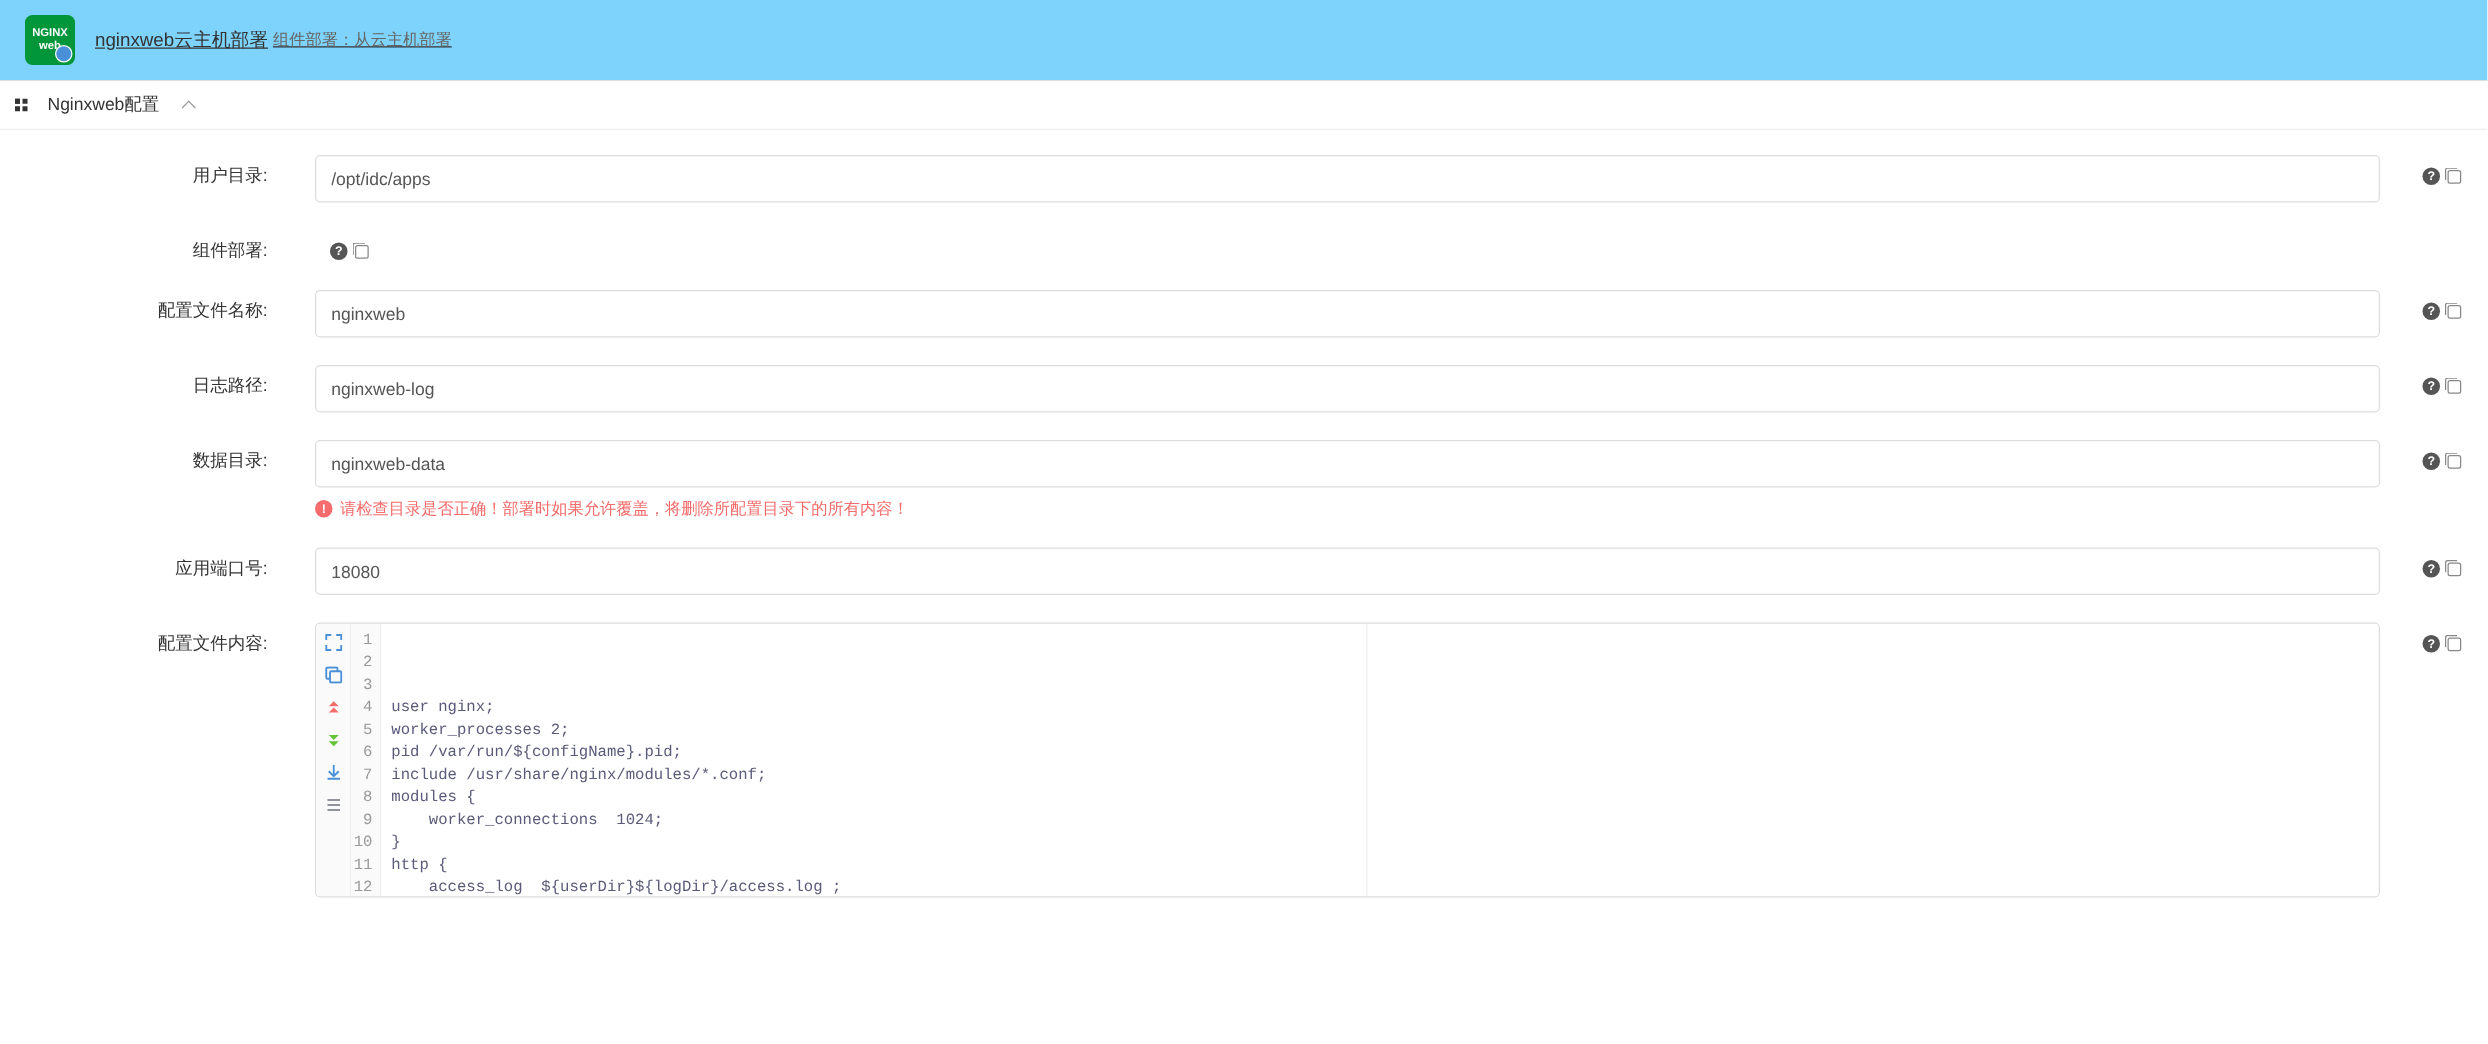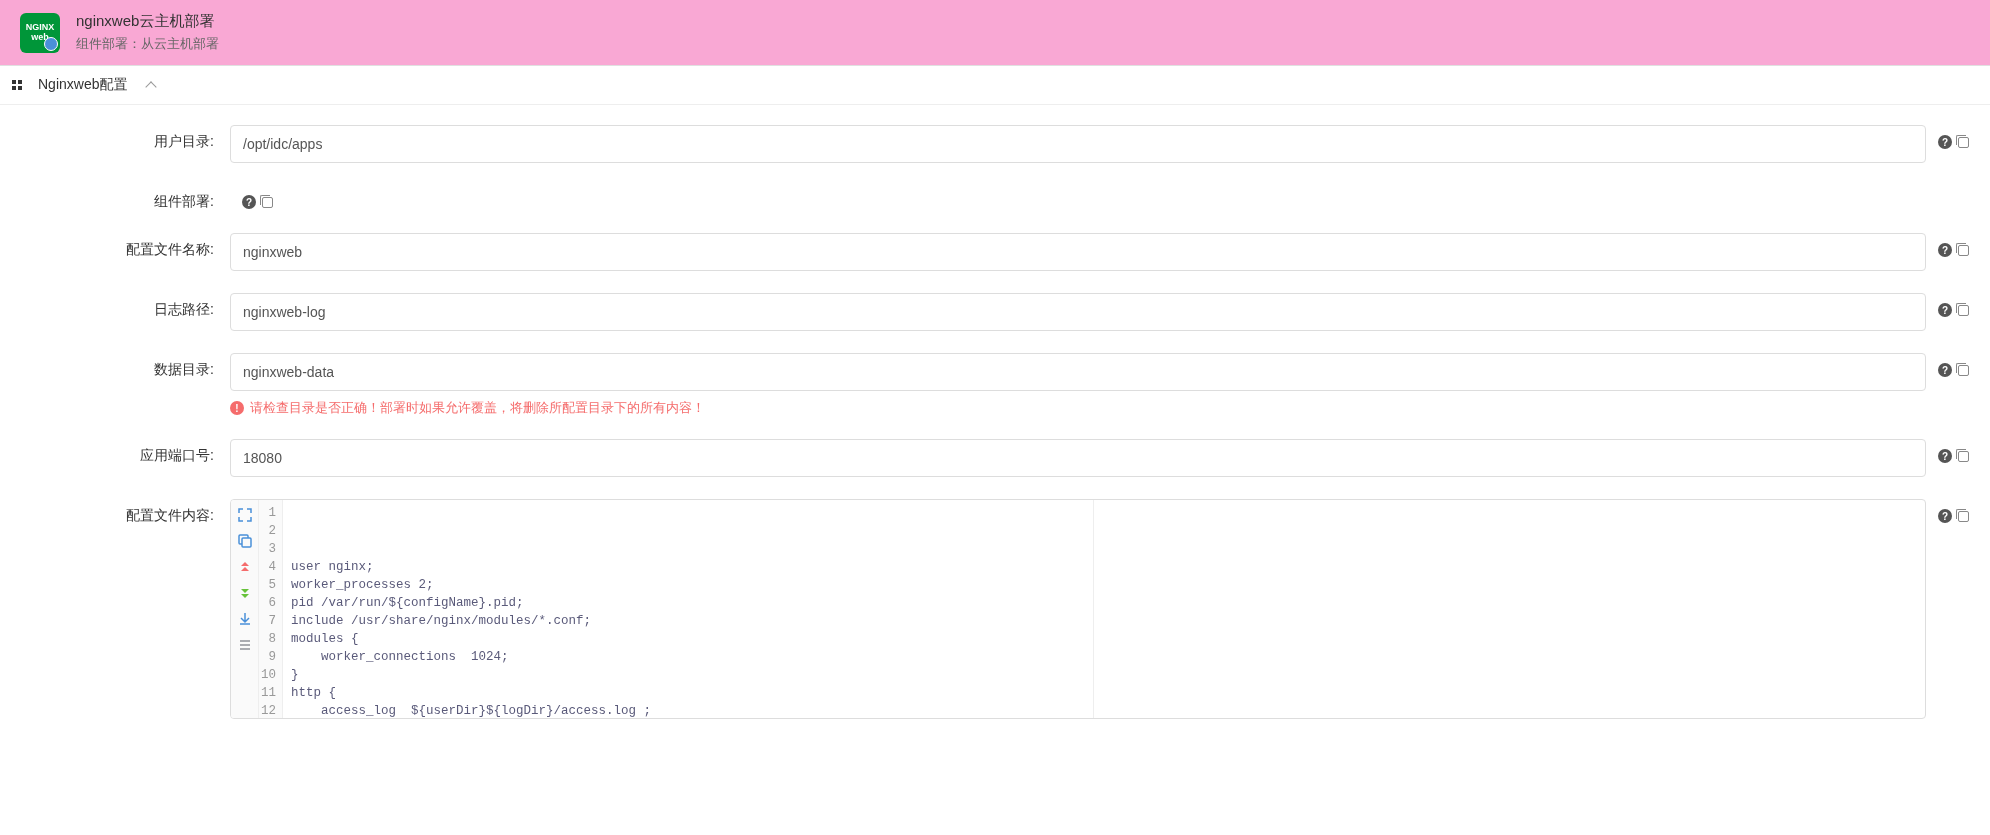--- a/index.html
+++ b/index.html
@@ -3,21 +3,21 @@
   <meta charset="utf-8">
   <style>
     * { margin: 0; padding: 0; box-sizing: border-box; }
     body {
       font-family: -apple-system, BlinkMacSystemFont, "Segoe UI", "PingFang SC", "Microsoft YaHei", sans-serif;
       background: #fff;
       font-size: 14px;
       color: #333;
     }
     .header {
-      background: #f9a8d4;
+      background: #7dd3fc;
       padding: 12px 20px;
       display: flex;
       align-items: center;
       gap: 16px;
       border-bottom: 1px solid #e0e0e0;
     }
     .header-icon {
       width: 40px;
       height: 40px;
       background: #009639;
@@ -35,21 +35,21 @@
     .header-icon .badge {
       position: absolute;
       bottom: 2px;
       right: 2px;
       width: 14px;
       height: 14px;
       background: #4a90d9;
       border-radius: 50%;
       border: 1px solid #fff;
     }
-    .header-text { display: flex; flex-direction: column; gap: 4px; }
+    .header-text { display: flex; flex-direction: row; gap: 4px; text-decoration: underline; }
     .header-title { font-size: 15px; color: #333; }
     .header-subtitle { font-size: 13px; color: #666; }
     .section-header {
       padding: 10px 12px;
       background: #fff;
       border-bottom: 1px solid #eee;
       display: flex;
       align-items: center;
       gap: 16px;
       font-size: 14px;
@@ -79,20 +79,21 @@
       transform: rotate(45deg);
       margin-top: 4px;
       margin-left: 4px;
     }
     .form-container { padding: 20px 0; }
     .form-row {
       display: flex;
       align-items: flex-start;
       margin-bottom: 22px;
       padding: 0 20px 0 0;
+      gap: 22px;
     }
     .form-label {
       width: 230px;
       text-align: right;
       padding-right: 16px;
       padding-top: 8px;
       color: #333;
       font-size: 14px;
       flex-shrink: 0;
     }

